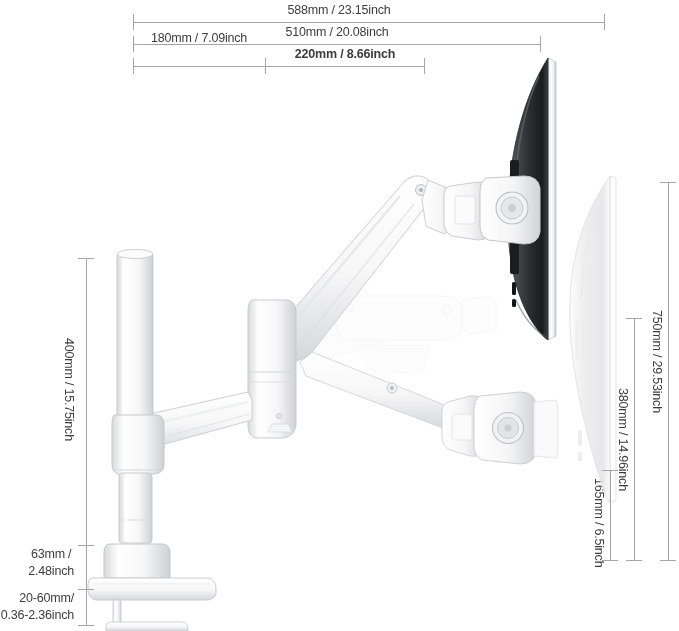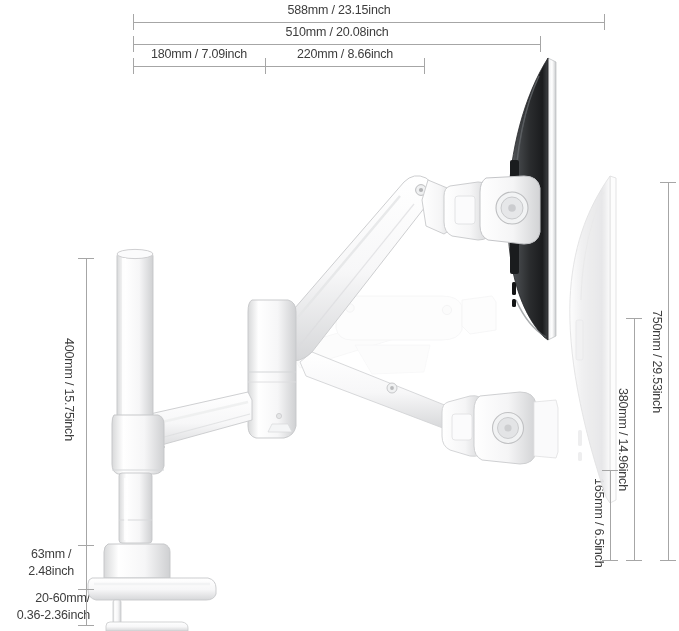--- a/index.html
+++ b/index.html
@@ -214,32 +214,32 @@
       <line x1="610" y1="470" x2="610" y2="560"></line>
       <line x1="602" y1="470" x2="618" y2="470"></line>
       <line x1="602" y1="560" x2="618" y2="560"></line>
     </g>
   </svg>
 
   <div class="dimlabel" style="left:339px;top:2px;transform:translateX(-50%);">588mm / 23.15inch</div>
 
   <div class="dimlabel" style="left:337px;top:24px;transform:translateX(-50%);">510mm / 20.08inch</div>
 
-  <div class="dimlabel" style="left:199px;top:46px;transform:translateX(-50%);text-align:center;">180mm / 7.09inch</div>
-
-  <div class="dimlabel" style="left:345px;top:46px;transform:translateX(-50%);">220mm / 8.66inch</div>
+  <div class="dimlabel" style="left:199px;top:30px;transform:translateX(-50%);text-align:center;">180mm / 7.09inch</div>
+
+  <div class="dimlabel" style="left:345px;top:46px;transform:translateX(-50%);font-weight:bold;">220mm / 8.66inch</div>
 
   <div class="dimlabel vlabel" style="left:77px;top:338px;transform:rotate(90deg);">400mm / 15.75inch</div>
 
   <div class="dimlabel" style="left:74px;top:546px;text-align:center;transform:translateX(-100%);">
     <span>63mm /</span><br>
     <span>2.48inch</span>
   </div>
 
-  <div class="dimlabel" style="left:90px;top:590px;text-align:right;transform:translateX(-100%);">
+  <div class="dimlabel" style="left:74px;top:590px;text-align:right;transform:translateX(-100%);">
     <span>20-60mm/</span><br>
     <span>0.36-2.36inch</span>
   </div>
 
   <div class="dimlabel vlabel" style="left:665px;top:310px;transform:rotate(90deg);">750mm / 29.53inch</div>
 
   <div class="dimlabel vlabel" style="left:631px;top:388px;transform:rotate(90deg);">380mm / 14.96inch</div>
 
   <div class="dimlabel vlabel" style="left:607px;top:478px;transform:rotate(90deg);">165mm / 6.5inch</div>
 

